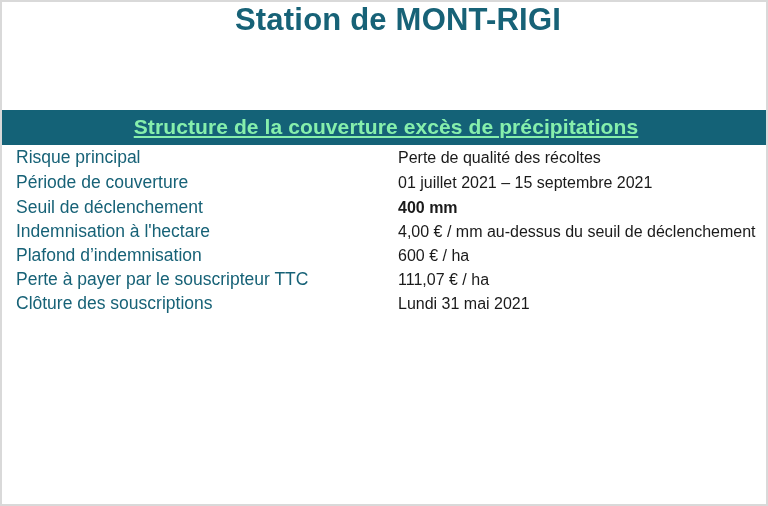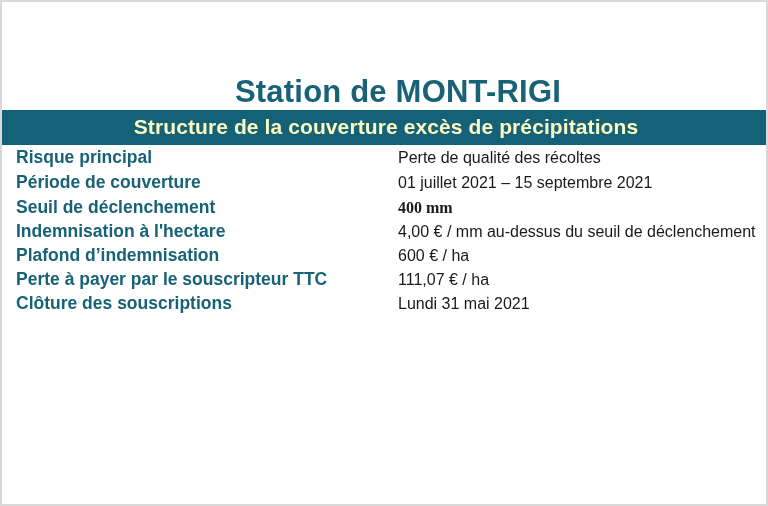--- a/index.html
+++ b/index.html
@@ -17,67 +17,67 @@
     position: relative;
     width: 768px;
     height: 506px;
     box-sizing: border-box;
     background: #ffffff;
     border: 2px solid #d9d9d9;
   }
   .title-zone {
     height: 108px;
     display: flex;
-    align-items: flex-end;
+    align-items: flex-start;
     justify-content: center;
     background: #ffffff;
     margin-left: 28px;
   }
   .title {
     font-size: 31px;
     font-weight: bold;
     color: #176277;
     letter-spacing: 0.2px;
     text-align: center;
   }
   .section-header {
     background: #146277;
-    color: #fef9c3;
+    color: #86efac;
     font-size: 21px;
     font-weight: bold;
     text-align: center;
     padding: 5px 0 6px 4px;
     letter-spacing: 0.1px;
+    text-decoration: underline;
   }
   .table {
     width: 100%;
     border-collapse: collapse;
     table-layout: fixed;
   }
   .table td {
     vertical-align: middle;
     padding: 2px 0 2px 0;
   }
   .col-label {
     width: 382px;
     padding-left: 14px !important;
     color: #176277;
-    font-weight: bold;
+    font-weight: normal;
     font-size: 17.5px;
     line-height: 1.2;
   }
   .col-value {
     color: #1a1a1a;
     font-size: 16px;
     line-height: 1.25;
     padding-right: 10px !important;
   }
   .col-value.bold {
     font-weight: bold;
-    font-family: Liberation Serif, serif;
   }
   .row-tall .col-label,
   .row-tall .col-value {
     padding-top: 1px;
     padding-bottom: 1px;
   }
 </style>
 </head>
 <body>
 

